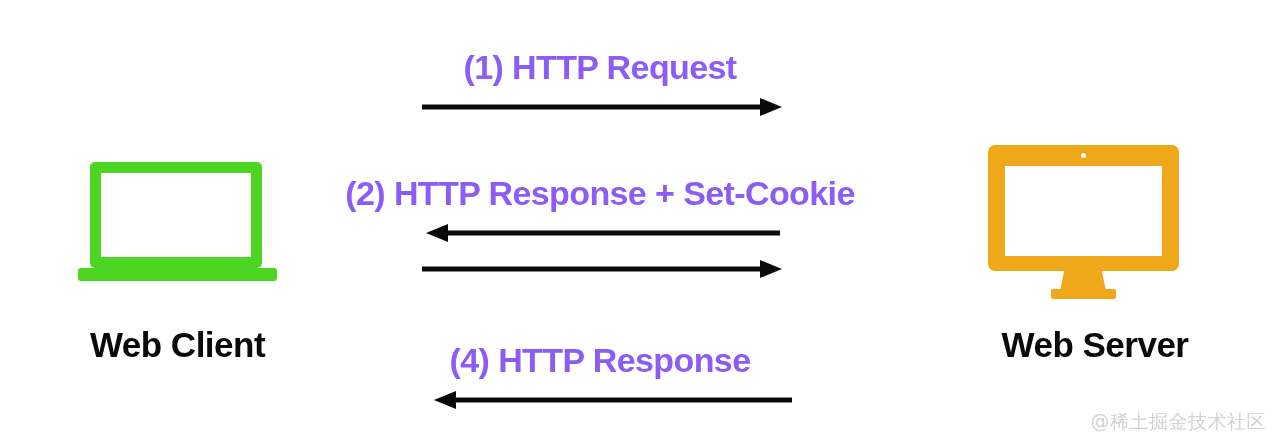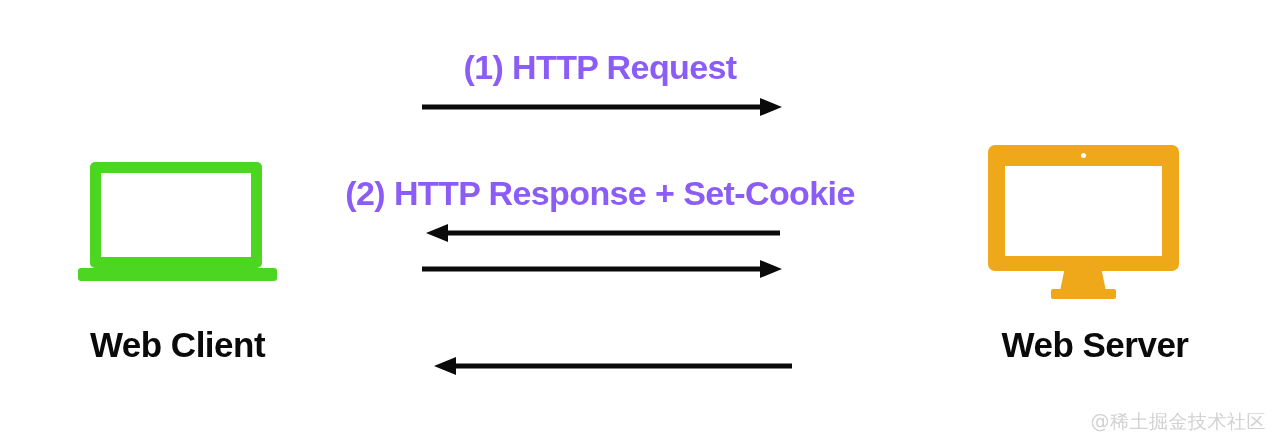--- a/index.html
+++ b/index.html
@@ -206,20 +206,21 @@
   <div class="step" id="step-3">
     <div class="step-arrow">
       <svg width="620" height="20" viewBox="0 0 620 20">
         <line x1="132" y1="10" x2="478" y2="10" stroke="#0a0a0a" stroke-width="5"></line>
         <polygon points="470,1 492,10 470,19" fill="#0a0a0a"></polygon>
       </svg>
     </div>
   </div>
 
   <div class="step" id="step-4">
+    <div class="step-label">(4) HTTP Response</div>
     <div class="step-arrow">
       <svg width="620" height="20" viewBox="0 0 620 20">
         <line x1="158" y1="10" x2="502" y2="10" stroke="#0a0a0a" stroke-width="5"></line>
         <polygon points="166,1 144,10 166,19" fill="#0a0a0a"></polygon>
       </svg>
     </div>
   </div>
 
   <div id="watermark" style="color: rgb(210, 210, 210);">@稀土掘金技术社区</div>
 

